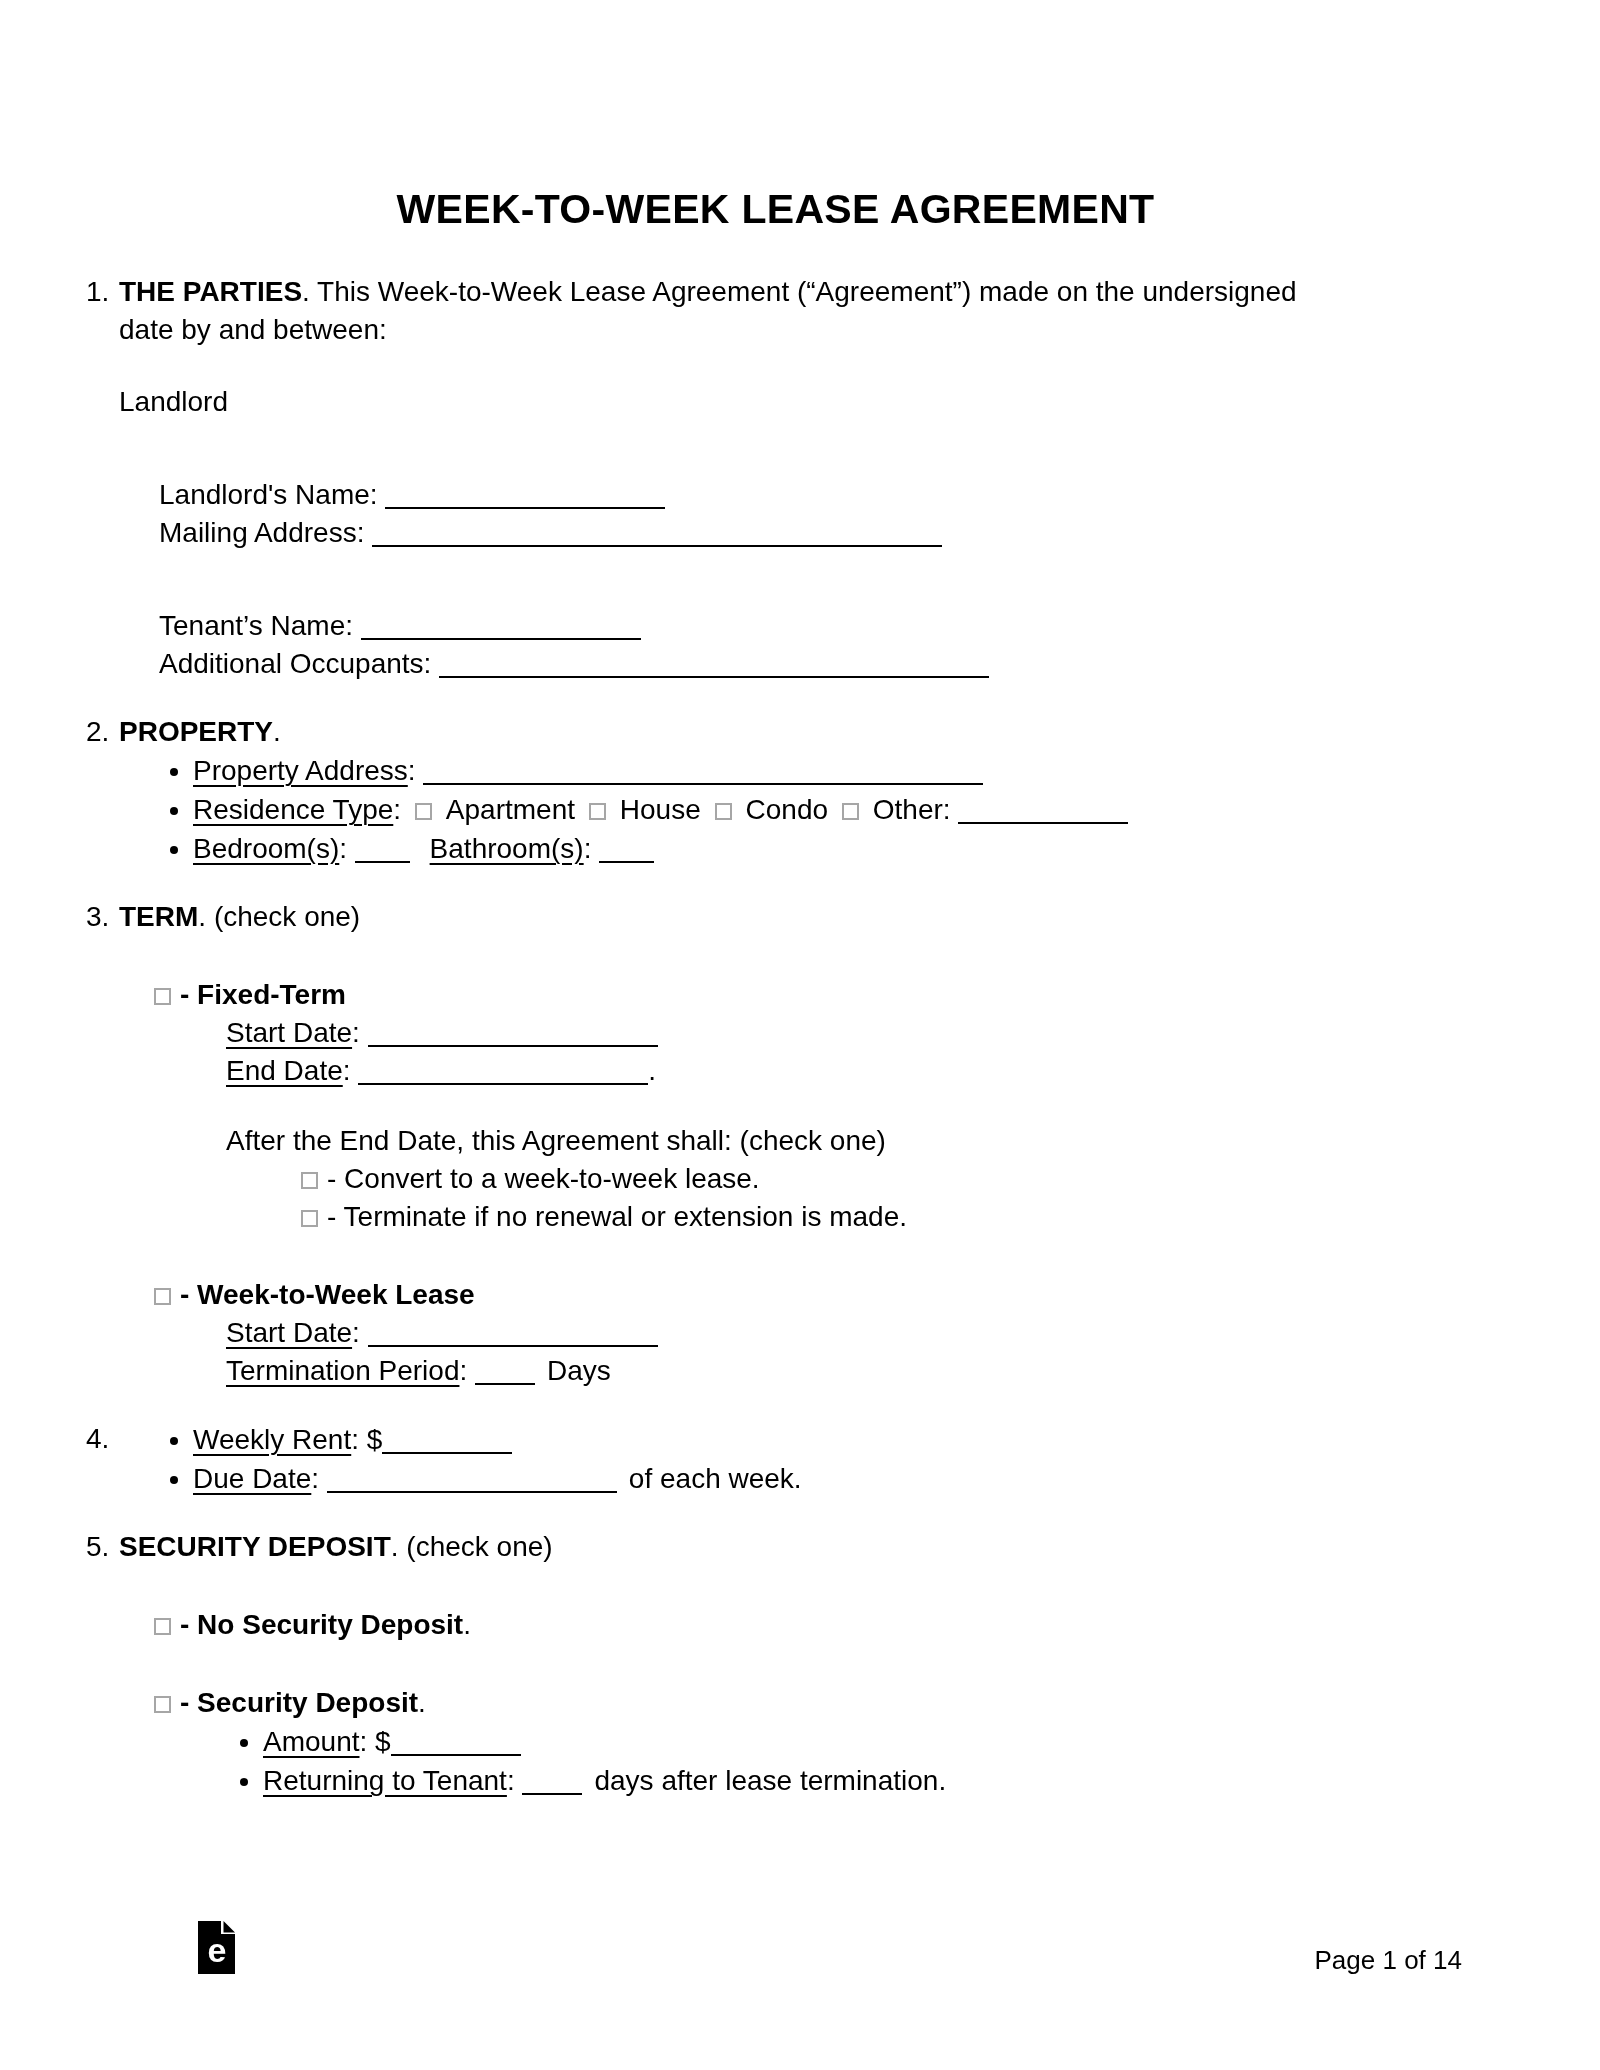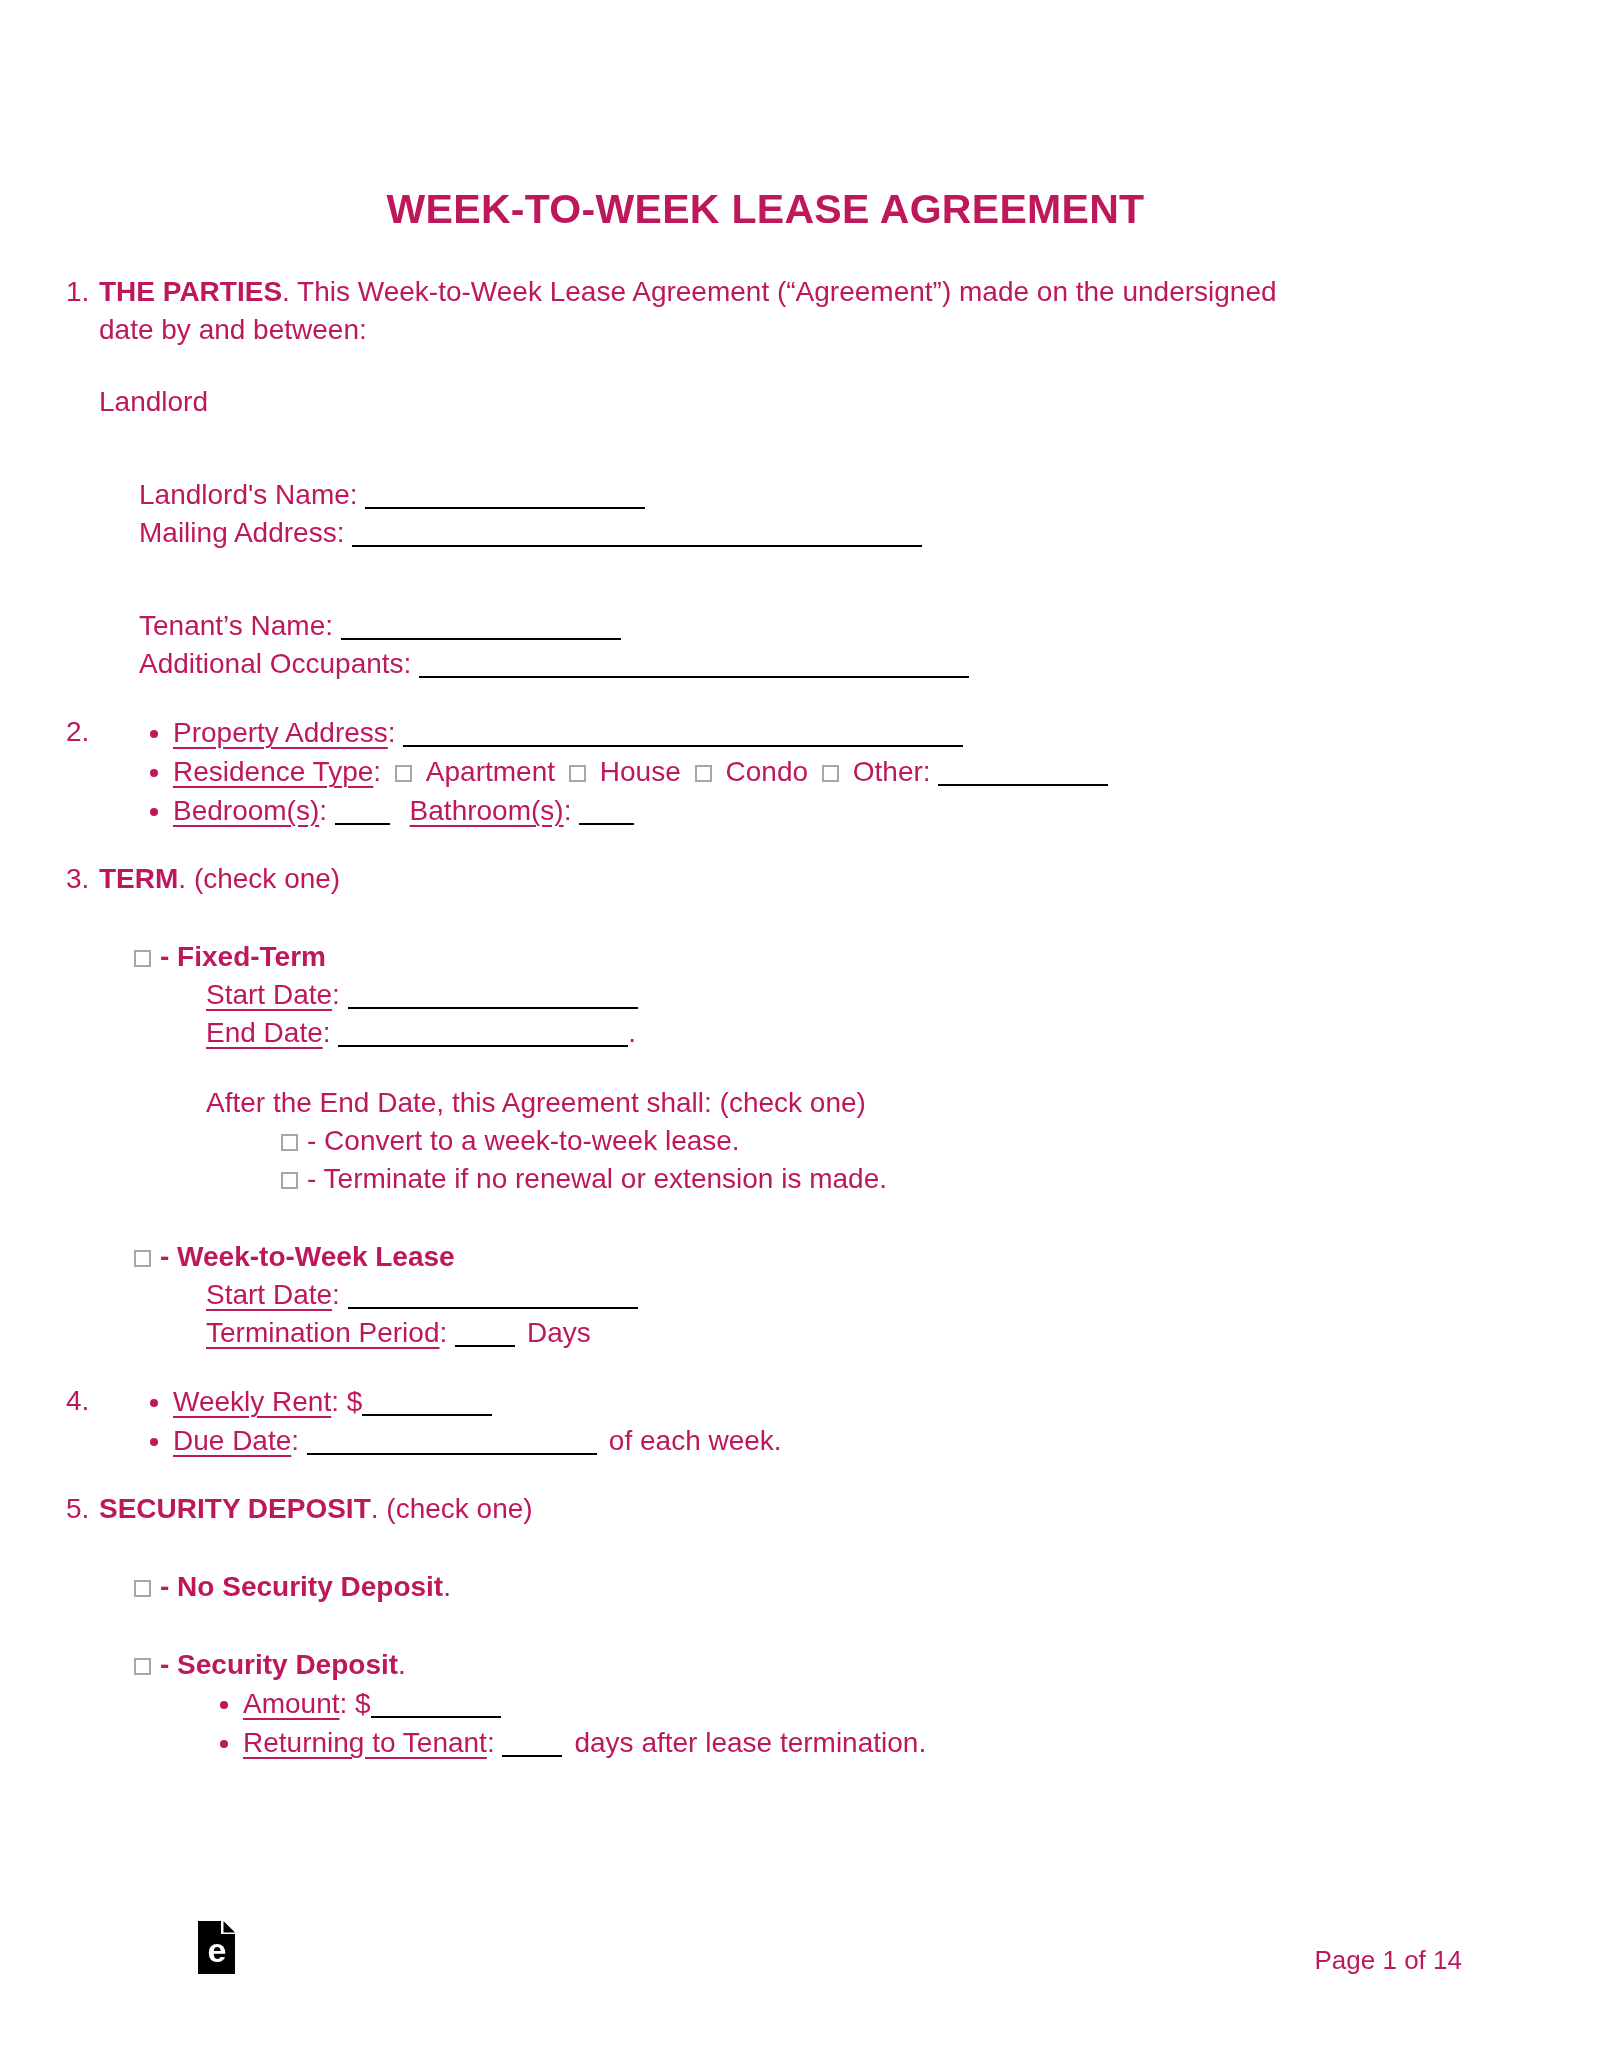--- a/index.html
+++ b/index.html
@@ -1,22 +1,22 @@
 <!DOCTYPE html>
 <html><head>
 <meta charset="utf-8">
 <style>
   * { box-sizing: border-box; }
   html, body { margin: 0; padding: 0; background: #ffffff; }
   .page {
     width: 1600px; height: 2070px; position: relative; overflow: hidden;
-    background: #ffffff; color: #be185d;
+    background: #ffffff; color: #000000;
     font-family: "Liberation Sans", "DejaVu Sans", sans-serif;
     font-size: 28px;
-    padding: 186px 135px 0 66px;
+    padding: 186px 135px 0 86px;
   }
   .title { font-size: 41px; font-weight: 700; text-align: center; margin: 0 0 40px 0; letter-spacing: 0.3px; }
   p { margin: 0; line-height: 38px; }
   .sec { display: flex; margin-top: 30px; }
   .sec-first { margin-top: 0; }
   .sec-num { width: 33px; flex: none; line-height: 38px; }
   .sec-body { flex: 1; min-width: 0; }
   b { font-weight: 700; }
   .wrap-limit { max-width: 1200px; }
   .u { text-decoration: underline; text-decoration-thickness: 2px; text-underline-offset: 5px; }
@@ -60,20 +60,21 @@
       <div class="fields">
         <p><span>Tenant’s Name:</span> <span class="blank w280"></span></p>
         <p><span>Additional Occupants:</span> <span class="blank w550"></span></p>
       </div>
     </div>
   </div>
 
   <div class="sec">
     <span class="sec-num">2.</span>
     <div class="sec-body">
+      <p><b>PROPERTY</b><span>.</span></p>
       <ul class="bullets">
         <li><span class="u">Property Address</span><span>:</span> <span class="blank w560"></span></li>
         <li><span class="u">Residence Type</span><span>:</span>
           <span class="cb cb-opt"></span><span>Apartment</span>
           <span class="cb cb-opt"></span><span>House</span>
           <span class="cb cb-opt"></span><span>Condo</span>
           <span class="cb cb-opt"></span><span>Other:</span> <span class="blank w170"></span></li>
         <li><span class="u">Bedroom(s)</span><span>:</span> <span class="blank w55 mr"></span> <span class="u">Bathroom(s)</span><span>:</span> <span class="blank w55"></span></li>
       </ul>
     </div>

